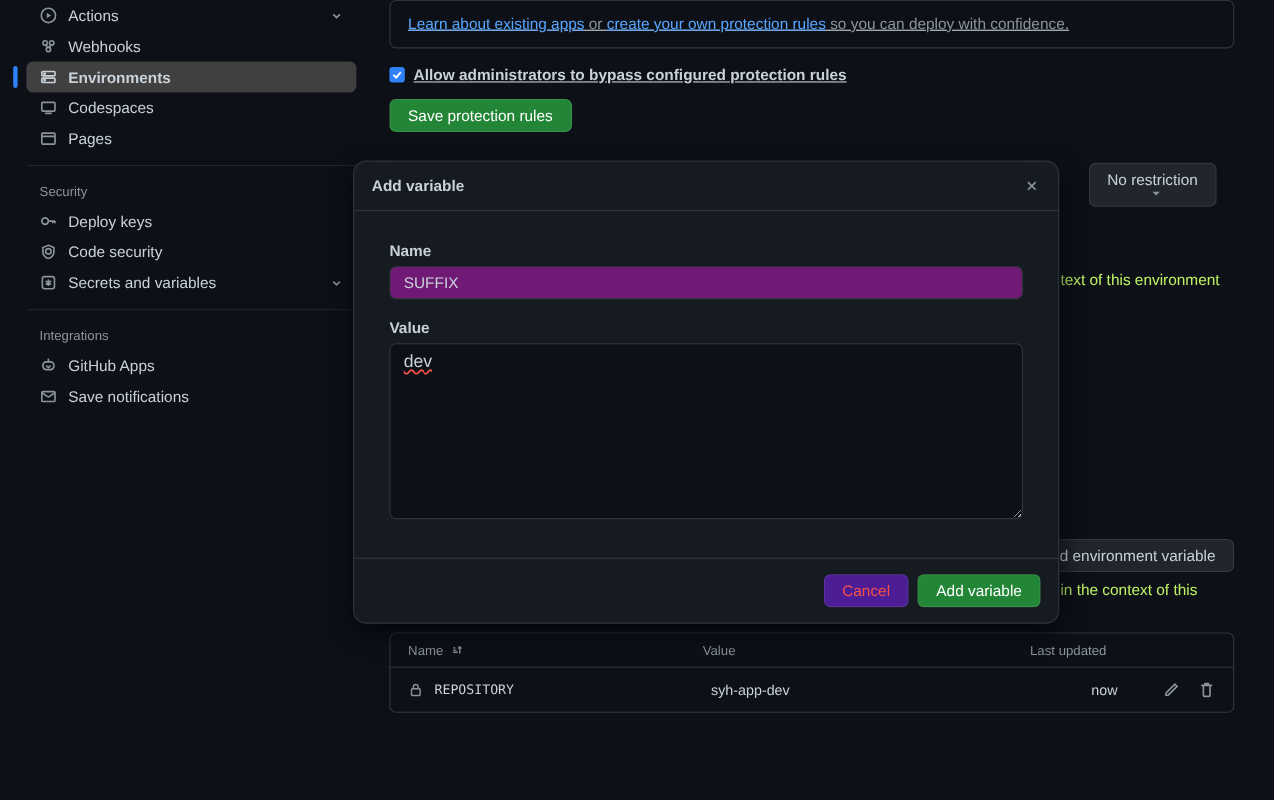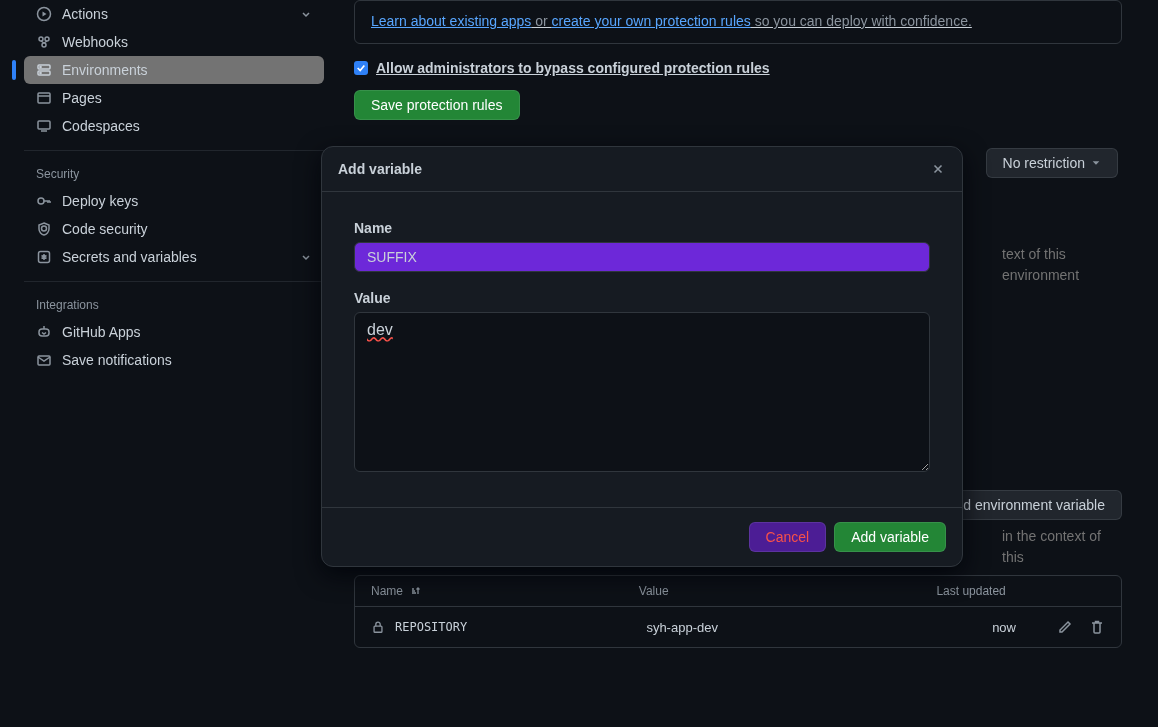--- a/index.html
+++ b/index.html
@@ -24,22 +24,22 @@
     align-items: center;
     padding: 6px 12px;
     border-radius: 6px;
     color: #c9d1d9;
     cursor: pointer;
     gap: 10px;
     margin-bottom: 0;
     position: relative;
   }
   .nav-item.active {
-    background: #737373;
-    font-weight: 400;
+    background: #404040;
+    font-weight: 700;
   }
   .nav-item.active::before {
     content: "";
     position: absolute;
     left: -12px;
     top: 4px;
     bottom: 4px;
     width: 4px;
     background: #2f81f7;
     border-radius: 2px;
@@ -83,33 +83,33 @@
     display: inline-flex; align-items: center;
     padding: 6px 16px; border-radius: 6px;
     border: 1px solid rgba(240,246,252,.1);
     font-size: 14px; font-weight: 500; cursor: pointer;
   }
   .btn.primary { background: #238636; color: #fff; }
   .btn.secondary { background: #21262d; color: #c9d1d9; }
   .btn.danger-text { background: #4c1d95; color: #f85149; }
   .right-btn {
     position: absolute;
-    right: 4px;
+    right: 16px;
     top: 148px;
+    flex-direction: column;
   }
   .env-var-btn {
     position: absolute;
     right: 0;
     top: 490px;
   }
   .body-text {
     position: absolute;
-    color: #737373;
+    color: #bef264;
     line-height: 1.5;
-    padding-left: 38px;
   }
   .table-frame {
     position: absolute;
     left: 0; right: 0; top: 575px;
     border: 1px solid #30363d;
     border-radius: 6px;
   }
   .table-header {
     display: flex;
     padding: 8px 16px;
@@ -149,21 +149,21 @@
     padding: 14px 16px;
     border-bottom: 1px solid #30363d;
     display: flex; align-items: center;
     font-weight: 600; font-size: 14px;
   }
   .modal-header .close { margin-left: auto; color:#8b949e; cursor:pointer; width:16px; height:16px; display:flex; align-items:center; justify-content:center;}
   .modal-body { padding: 28px 32px 32px; }
   .field-label { font-weight: 600; font-size: 14px; margin-bottom: 6px; display:block;}
   .text-input {
     width: 100%;
-    background: #6d28d9;
+    background: #701a75;
     border: 1px solid #30363d;
     border-radius: 6px;
     padding: 6px 12px;
     color: #c9d1d9;
     font-size: 14px;
   }
   .textarea {
     width: 100%; height: 160px;
     background: #0d1117;
     border: 1px solid #30363d;
@@ -223,35 +223,35 @@
           <circle cx="4.5" cy="5" r="0.6" fill="#c9d1d9"></circle>
           <circle cx="4.5" cy="11" r="0.6" fill="#c9d1d9"></circle>
         </svg>
     </span>
     <span>Environments</span>
   </div>
 
   <div class="nav-item">
     <span class="icon">
       <svg viewBox="0 0 16 16" width="16" height="16" fill="none" stroke="#8b949e" stroke-width="1.5">
+          <rect x="2" y="3" width="12" height="8" rx="1"></rect>
+          <path d="M5 13 h6"></path>
+        </svg>
+    </span>
+    <span>Codespaces</span>
+  </div>
+
+  <div class="nav-item">
+    <span class="icon">
+      <svg viewBox="0 0 16 16" width="16" height="16" fill="none" stroke="#8b949e" stroke-width="1.5">
           <rect x="2" y="3" width="12" height="10" rx="1"></rect>
           <path d="M2 6 h12"></path>
         </svg>
     </span>
     <span>Pages</span>
-  </div>
-
-  <div class="nav-item">
-    <span class="icon">
-      <svg viewBox="0 0 16 16" width="16" height="16" fill="none" stroke="#8b949e" stroke-width="1.5">
-          <rect x="2" y="3" width="12" height="8" rx="1"></rect>
-          <path d="M5 13 h6"></path>
-        </svg>
-    </span>
-    <span>Codespaces</span>
   </div>
 
   <div class="divider"></div>
   <div class="section-heading">Security</div>
 
   <div class="nav-item">
     <span class="icon">
       <svg viewBox="0 0 16 16" width="16" height="16" fill="none" stroke="#8b949e" stroke-width="1.5">
           <circle cx="5" cy="8" r="3"></circle>
           <path d="M8 8 h6 M12 8 v2 M14 8 v2"></path>

